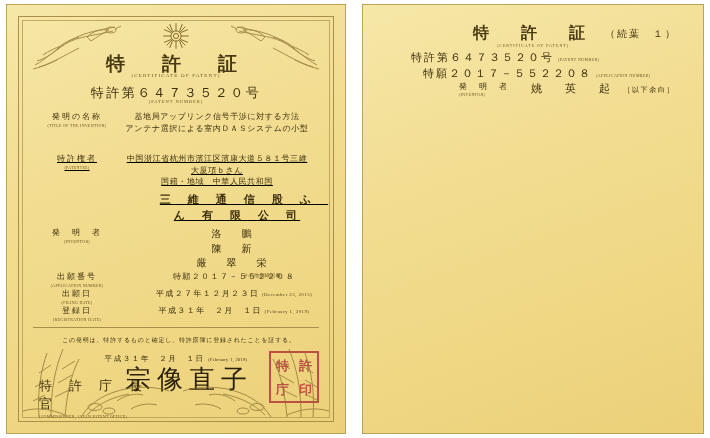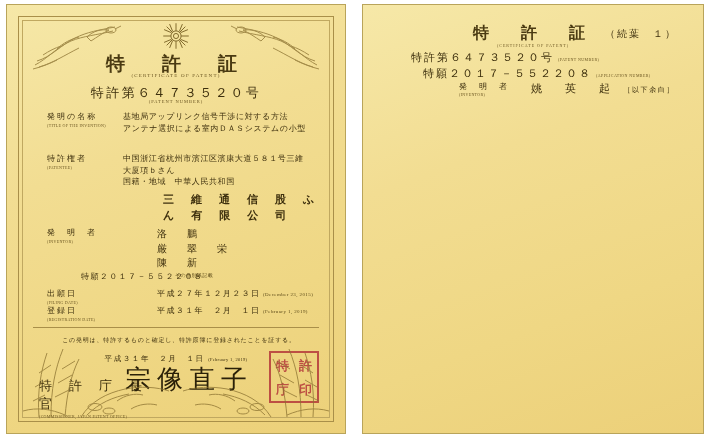--- a/index.html
+++ b/index.html
@@ -113,24 +113,25 @@
     right: 0;
     text-align: center;
     font-size: 4.5px;
     letter-spacing: 1px;
     color: #6a5520;
   }
 
   
   .field {
     position: absolute;
-    left: 40px;
+    left: 32px;
     right: 26px;
     display: flex;
     align-items: flex-start;
+    text-align: center;
   }
   .field-label {
     width: 76px;
     flex: 0 0 76px;
     color: #3d2f0d;
   }
   .field-label .jp {
     display: block;
     font-size: 8px;
     letter-spacing: 2px;
@@ -367,46 +368,50 @@
     <div class="field-label">
       <span class="jp">発明の名称</span>
       <span class="en">(TITLE OF THE INVENTION)</span>
     </div>
     <div class="field-value">
       <span class="line">基地局アップリンク信号干渉に対する方法</span>
       <span class="line">アンテナ選択による室内ＤＡＳシステムの小型</span>
     </div>
   </div>
 
-  <div class="field" style="top:148px;">
+  <div class="field" style="top:148px;text-decoration:underline;">
     <div class="field-label">
       <span class="jp">特許権者</span>
       <span class="en">(PATENTEE)</span>
     </div>
     <div class="field-value">
       <span class="line">中国浙江省杭州市濱江区濱康大道５８１号三維</span>
       <span class="line">大厦項ｂさん</span>
       <span class="line">国籍・地域　中華人民共和国</span>
       <span class="line big" style="margin-top:4px;">三　維　通　信　股　ふ　ん　有　限　公　司</span>
     </div>
   </div>
 
   <div class="field" style="top:222px;">
     <div class="field-label">
       <span class="jp">発　明　者</span>
       <span class="en">(INVENTOR)</span>
     </div>
     <div class="field-value inventor-names" style="padding-left:34px;">
       <span class="line">洛　鵬</span>
+      <span class="line">陳　新</span>
       <span class="line">厳　翠　栄</span>
-      <span class="line">陳　新</span>
     </div>
   </div>
 
   <div class="field" style="top:266px;">
+    <div class="field-label">
+      <span class="jp">出願番号</span>
+      <span class="en">(APPLICATION NUMBER)</span>
+    </div>
     <div class="field-value" style="padding-left:34px; position:relative;">
       <span class="mono">特願２０１７－５５２２０８</span>
       <span class="tiny-note" style="position:absolute; left:128px; top:1px;">その他別紙記載</span>
     </div>
   </div>
 
   <div class="field" style="top:283px;">
     <div class="field-label">
       <span class="jp">出願日</span>
       <span class="en">(FILING DATE)</span>

